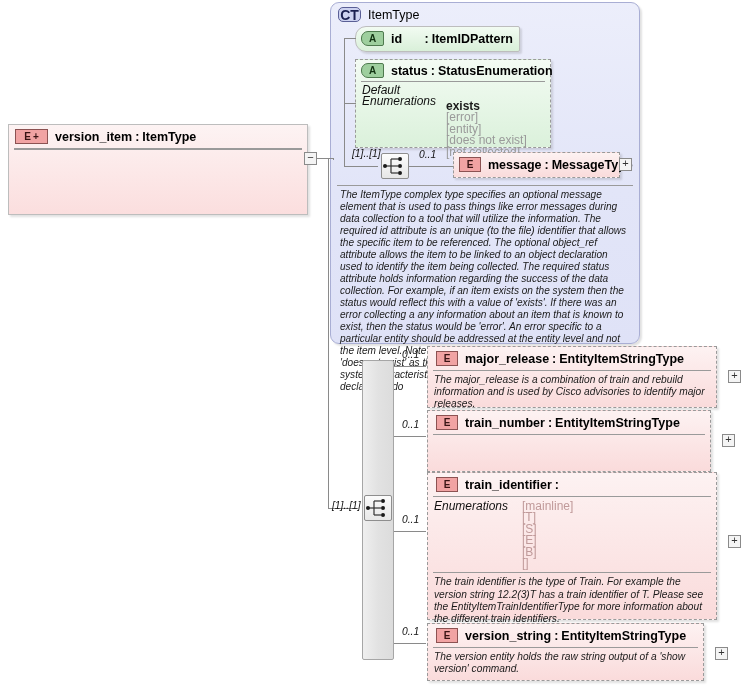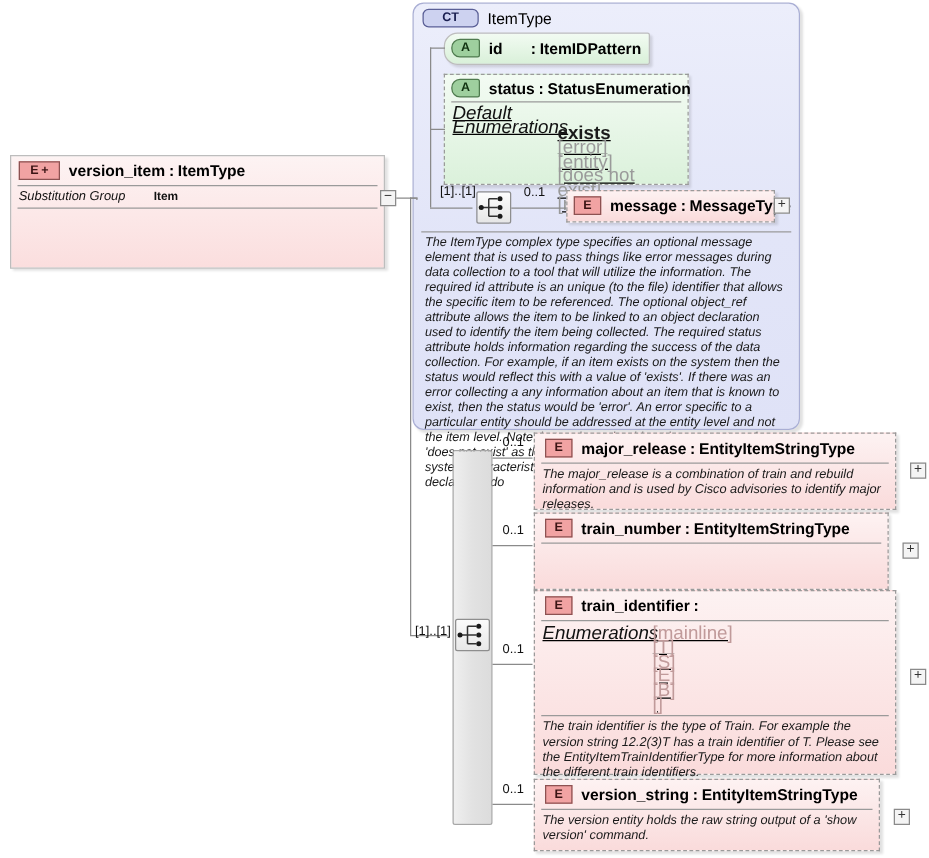--- a/index.html
+++ b/index.html
@@ -59,26 +59,26 @@
     gap: 2px;
   }
   .chip-a {
     width: 23px; height: 15px;
     background: #9ecf9e;
     border: 1px solid #4e7a4e;
     color: #123312;
     border-radius: 7px 2px 2px 7px;
   }
   .chip-ct {
-    width: 45px; height: 15px;
+    width: 23px; height: 15px;
     background: #cdd2f0;
     border: 1px solid #5a5f96;
     color: #1a1f50;
     border-radius: 5px;
-    font-size: 10px;
+    font-size: 14px;
   }
 
   
   .el {
     background: linear-gradient(to bottom, #fdf3f3 0%, #fbdede 100%);
     border: 1px solid #bdbdbd;
   }
   .el-dashed {
     border: 1px dashed #9a9a9a;
     background: linear-gradient(to bottom, #fdf2f2 0%, #fadbdb 100%);
@@ -127,24 +127,23 @@
   .ct-title {
     display: flex; align-items: center;
     padding: 4px 0 0 7px;
     font-size: 12.5px;
     color: #000;
   }
 
   
   .enum {
     display: flex;
-    font-size: 15px;
+    font-size: 12px;
     padding: 2px 6px 3px 6px;
     line-height: 11.4px;
-    text-decoration: underline;
   }
   .enum .lbl { font-style: italic; color: #111; width: 84px; flex: none; }
   .enum .vals { color: #9a9a9a; }
   .enum .vals .first { color: #1a1a1a; font-weight: bold; margin-top: 16px; }
 
   .enum2 .lbl { width: 88px; }
   .enum2 .vals { color: #c09a9a; }
 
   
   .ln {
@@ -164,20 +163,21 @@
     font-size: 11px; line-height: 1;
     color: #333;
     font-family: "Liberation Sans", sans-serif;
   }
   .exp span { display: block; margin-top: -2px; }
 
   
   .card {
     position: absolute;
     font-size: 10.3px;
+    font-style: italic;
     color: #111;
     white-space: nowrap;
   }
 
   
   .seq {
     position: absolute;
     width: 28px; height: 26px;
     background: linear-gradient(to bottom, #fdfdfd 0%, #e6e6e6 100%);
     border: 1px solid #8e8e8e;
@@ -283,24 +283,20 @@
     <div class="box-title" style="padding:4px 6px 4px 6px;">
       <span class="chip chip-e-plus">
         <span>E</span>
         <span>+</span>
       </span>
       <span class="nm">version_item</span>
       <span class="sep">:</span>
       <span>ItemType</span>
     </div>
     <div class="rowline"></div>
-    <div class="sgrow" style="padding-top:3px;">
-      <span class="lbl">Substitution Group</span>
-      <span class="val">Item</span>
-    </div>
     <div class="rowline"></div>
   </div>
 
   <div class="exp" style="left:304px; top:152px;">
     <span>−</span>
   </div>
 
   <div class="ln lnh" style="left:317px; top:158px; width:16px;"></div>
   <div class="ln lnv" style="left:333px; top:158px; height:2px;"></div>
   <div class="ln lnv" style="left:328px; top:158px; height:350px;"></div>

